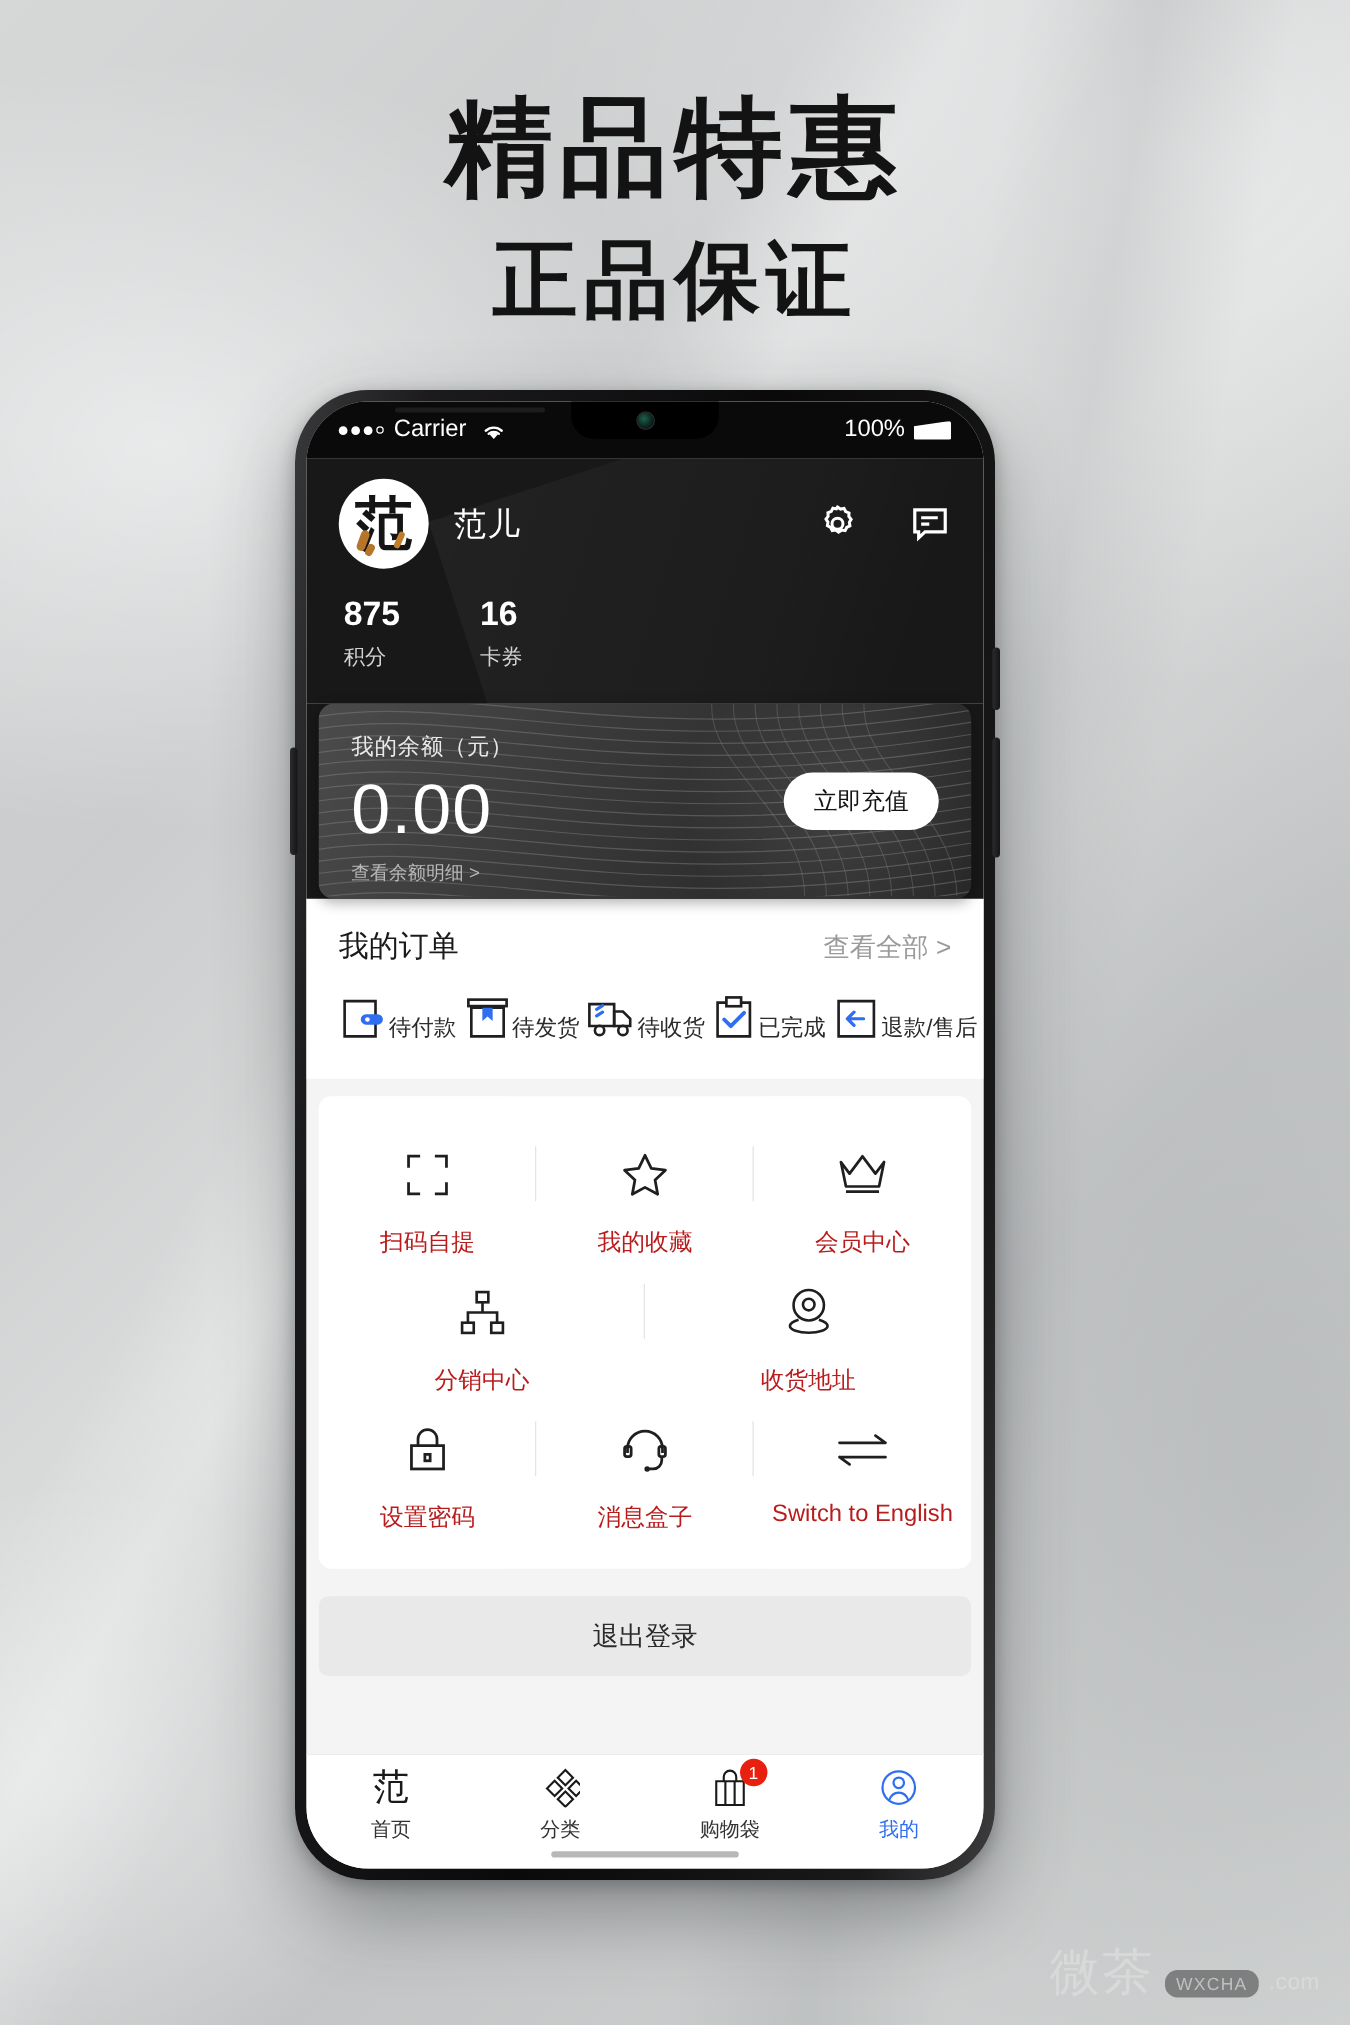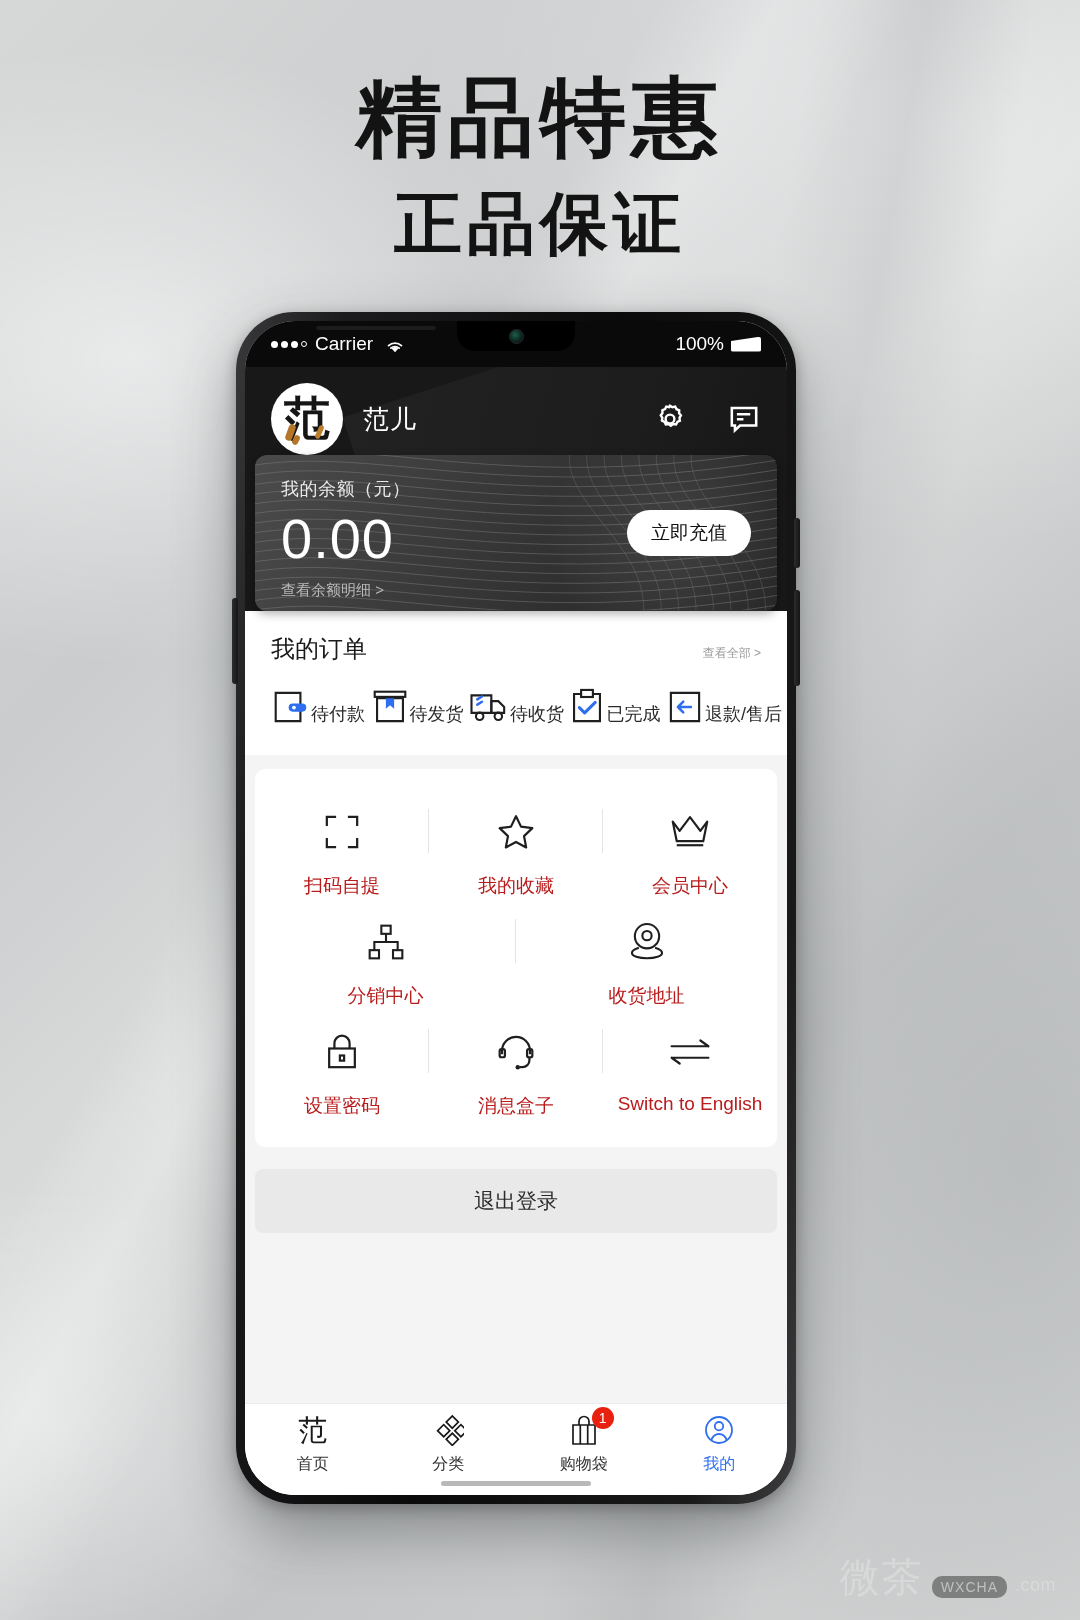--- a/index.html
+++ b/index.html
@@ -304,21 +304,21 @@
   }
   .orders-head {
     display: flex;
     align-items: baseline;
     margin-bottom: 20px;
     justify-content: flex-end;
   }
   .orders-head .title { font-size: 24px; color: #1a1a1a; font-weight: 500; }
   .orders-head .all {
     margin-left: auto;
-    font-size: 12px;
+    font-size: 21px;
     color: #9a9a9a;
     cursor: pointer;
   }
   .orders-row { display: flex; justify-content: space-between; }
   .order-item {
     display: flex;
     flex-direction: row;
     align-items: center;
     width: 96px;
     cursor: pointer;
@@ -520,20 +520,30 @@
             <span class="hdr-icon">
               <svg viewBox="0 0 24 24" width="34" height="34" fill="none" stroke="#fff" stroke-width="1.8">
                 <path d="M3.4 4.2h17.2v12.4H9.2L5.6 20v-3.4H3.4z"></path>
                 <line x1="7" y1="8.6" x2="16.4" y2="8.6"></line>
                 <line x1="7" y1="12.2" x2="11.6" y2="12.2"></line>
               </svg>
             </span>
           </div>
         </div>
 
+        <div class="stats-row">
+          <div class="stat">
+            <div class="num">875</div>
+            <div class="lbl">积分</div>
+          </div>
+          <div class="stat">
+            <div class="num">16</div>
+            <div class="lbl">卡券</div>
+          </div>
+        </div>
       </div>
 
       <div id="balance-wrap">
         <div id="balance-card">
           <svg class="waves" viewBox="0 0 540 160" preserveAspectRatio="none">
             <g stroke="#8d8d8d" stroke-width="1" fill="none" opacity="0.75">
               <path d="M-20 4 C 120 -26, 250 46, 560 -8"></path>
               <path d="M-20 14 C 120 -16, 250 56, 560 2"></path>
               <path d="M-20 24 C 120 -6, 250 66, 560 12"></path>
               <path d="M-20 34 C 120 4, 250 76, 560 22"></path>

